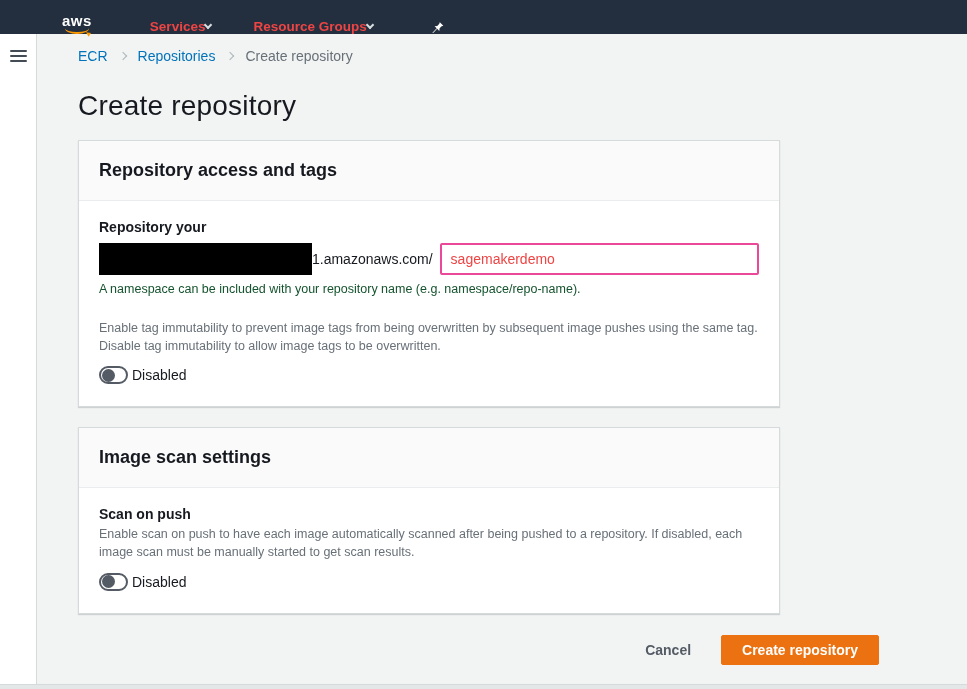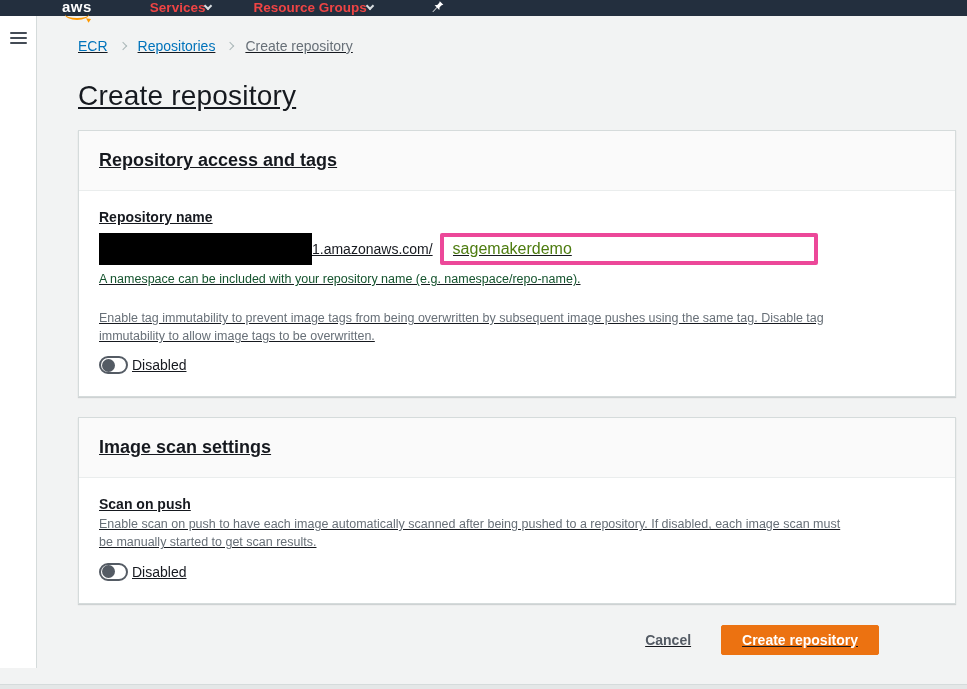--- a/index.html
+++ b/index.html
@@ -1,56 +1,56 @@
 <!DOCTYPE html>
 <html><head>
 <meta charset="utf-8">
 <style>
   * { margin:0; padding:0; box-sizing:border-box; }
   html,body { width:967px; height:689px; overflow:hidden; }
   body { font-family:"Liberation Sans","DejaVu Sans",sans-serif; background:#f2f3f3; color:#16191f; }
 
   
-  .topnav { height:16px; background:#232f3e; display:flex; align-items:flex-start; padding-left:62px; }
+  .topnav { height:34px; background:#232f3e; display:flex; align-items:flex-end; padding-left:62px; }
   .aws-logo { display:flex; flex-direction:column; align-items:center; margin-right:58px; cursor:pointer; }
   .aws-logo .aws-text { color:#ffffff; font-weight:bold; font-size:15px; line-height:13px; letter-spacing:.5px; }
   .aws-smile { width:24px; height:7px; border-bottom:2px solid #ff9900; border-radius:0 0 60% 60% / 0 0 100% 100%; position:relative; }
   .aws-smile:after { content:""; position:absolute; right:-2px; bottom:-4px; width:0; height:0; border-left:4px solid #ff9900; border-top:3px solid transparent; border-bottom:2px solid transparent; transform:rotate(-30deg); }
   .nav-item { display:flex; align-items:center; color:#ef4444; font-weight:bold; font-size:13.5px; margin-right:42px; cursor:pointer; }
   .chev-down { display:inline-block; width:6px; height:6px; border-right:2px solid #d8dde0; border-bottom:2px solid #d8dde0; transform:rotate(45deg); margin-top:-3px; }
   .pin-btn { margin-left:16px; cursor:pointer; display:flex; align-items:center; }
 
   
   .app-body { display:flex; height:652px; }
   .side-rail { width:37px; background:#ffffff; border-right:1px solid #d5dbdb; flex-shrink:0; padding-top:16px; }
   .hamburger { width:17px; margin:0 auto; cursor:pointer; }
   .hamburger span { display:block; height:2px; background:#434b55; margin-bottom:3px; border-radius:1px; }
-  .main { flex:1; padding:20px 0 0 41px;text-decoration:underline; }
-  .content { width:878px; }
+  .main { flex:1; padding:12px 0 0 41px; }
+  .content { width:702px; }
 
   
   .breadcrumb { display:flex; align-items:center; font-size:14px; margin-top:2px; }
   .breadcrumb a { color:#0073bb; text-decoration:none; cursor:pointer; }
   .crumb-sep { display:inline-block; width:6px; height:6px; border-right:1.5px solid #aab7b8; border-bottom:1.5px solid #aab7b8; transform:rotate(-45deg); margin:0 12px; }
   .crumb-current { color:#687078; }
   h1.page-title { font-size:28px; font-weight:400; color:#16191f; margin-top:26px; letter-spacing:.2px; }
 
   
   .card { background:#ffffff; border:1px solid #d5dbdb; border-radius:0; box-shadow:0 1px 1px 0 rgba(0,28,36,.15); margin-top:18px; }
   .card-header { background:#fafafa; border-bottom:1px solid #eaeded; padding:19px 20px; }
   .card-header h2 { font-size:18px; font-weight:bold; color:#16191f; }
   .card-body { padding:18px 20px 22px 20px; }
 
   .field-label { font-size:14px; font-weight:bold; color:#16191f; }
   .field-desc { font-size:12.5px; color:#687078; line-height:1.45; margin-top:3px; max-width:745px; }
 
   .uri-row { display:flex; align-items:center; margin-top:8px; }
   .redacted { width:213px; height:32px; background:#000000; flex-shrink:0; }
   .uri-suffix { font-size:14px; color:#16191f; white-space:nowrap; }
-  .name-input { width:378px; height:32px; margin-left:7px; border:4px solid #ec4899; border-radius:2px; padding:0 9px; font-size:16px; color:#4d7c0f; font-family:"Liberation Sans","DejaVu Sans",sans-serif; background:#ffffff; }
+  .name-input { width:378px; height:32px; margin-left:7px; border:2px solid #ec4899; border-radius:2px; padding:0 9px; font-size:14px; color:#ef4444; font-family:"Liberation Sans","DejaVu Sans",sans-serif; background:#ffffff; }
   .helper { font-size:12.5px; color:#14532d; margin-top:7px; }
 
   .section-gap { margin-top:23px; }
 
   .toggle-row { display:flex; align-items:center; gap:4px; margin-top:11px; }
   .toggle { position:relative; width:29px; height:18px; background:#ffffff; border:2px solid #545b64; border-radius:10px; cursor:pointer; flex-shrink:0; }
   .toggle .knob { position:absolute; left:0.5px; top:0.5px; width:13px; height:13px; border-radius:50%; background:#545b64; }
   .toggle-label { font-size:14px; color:#16191f; }
 
   
@@ -103,21 +103,21 @@
 
     <h1 class="page-title">Create repository</h1>
 
     <div class="content">
 
       <section class="card">
         <div class="card-header">
           <h2>Repository access and tags</h2>
         </div>
         <div class="card-body">
-          <div class="field-label">Repository name</div>
+          <div class="field-label">Repository your</div>
           <div class="uri-row">
             <span class="redacted"></span>
             <span class="uri-suffix">1.amazonaws.com/</span>
             <input class="name-input" type="text" value="sagemakerdemo" style="">
           </div>
           <div class="helper">A namespace can be included with your repository name (e.g. namespace/repo-name).</div>
 
           <div class="section-gap">
             <div class="field-desc">Enable tag immutability to prevent image tags from being overwritten by subsequent image pushes using the same tag. Disable tag immutability to allow image tags to be overwritten.</div>
             <div class="toggle-row">

